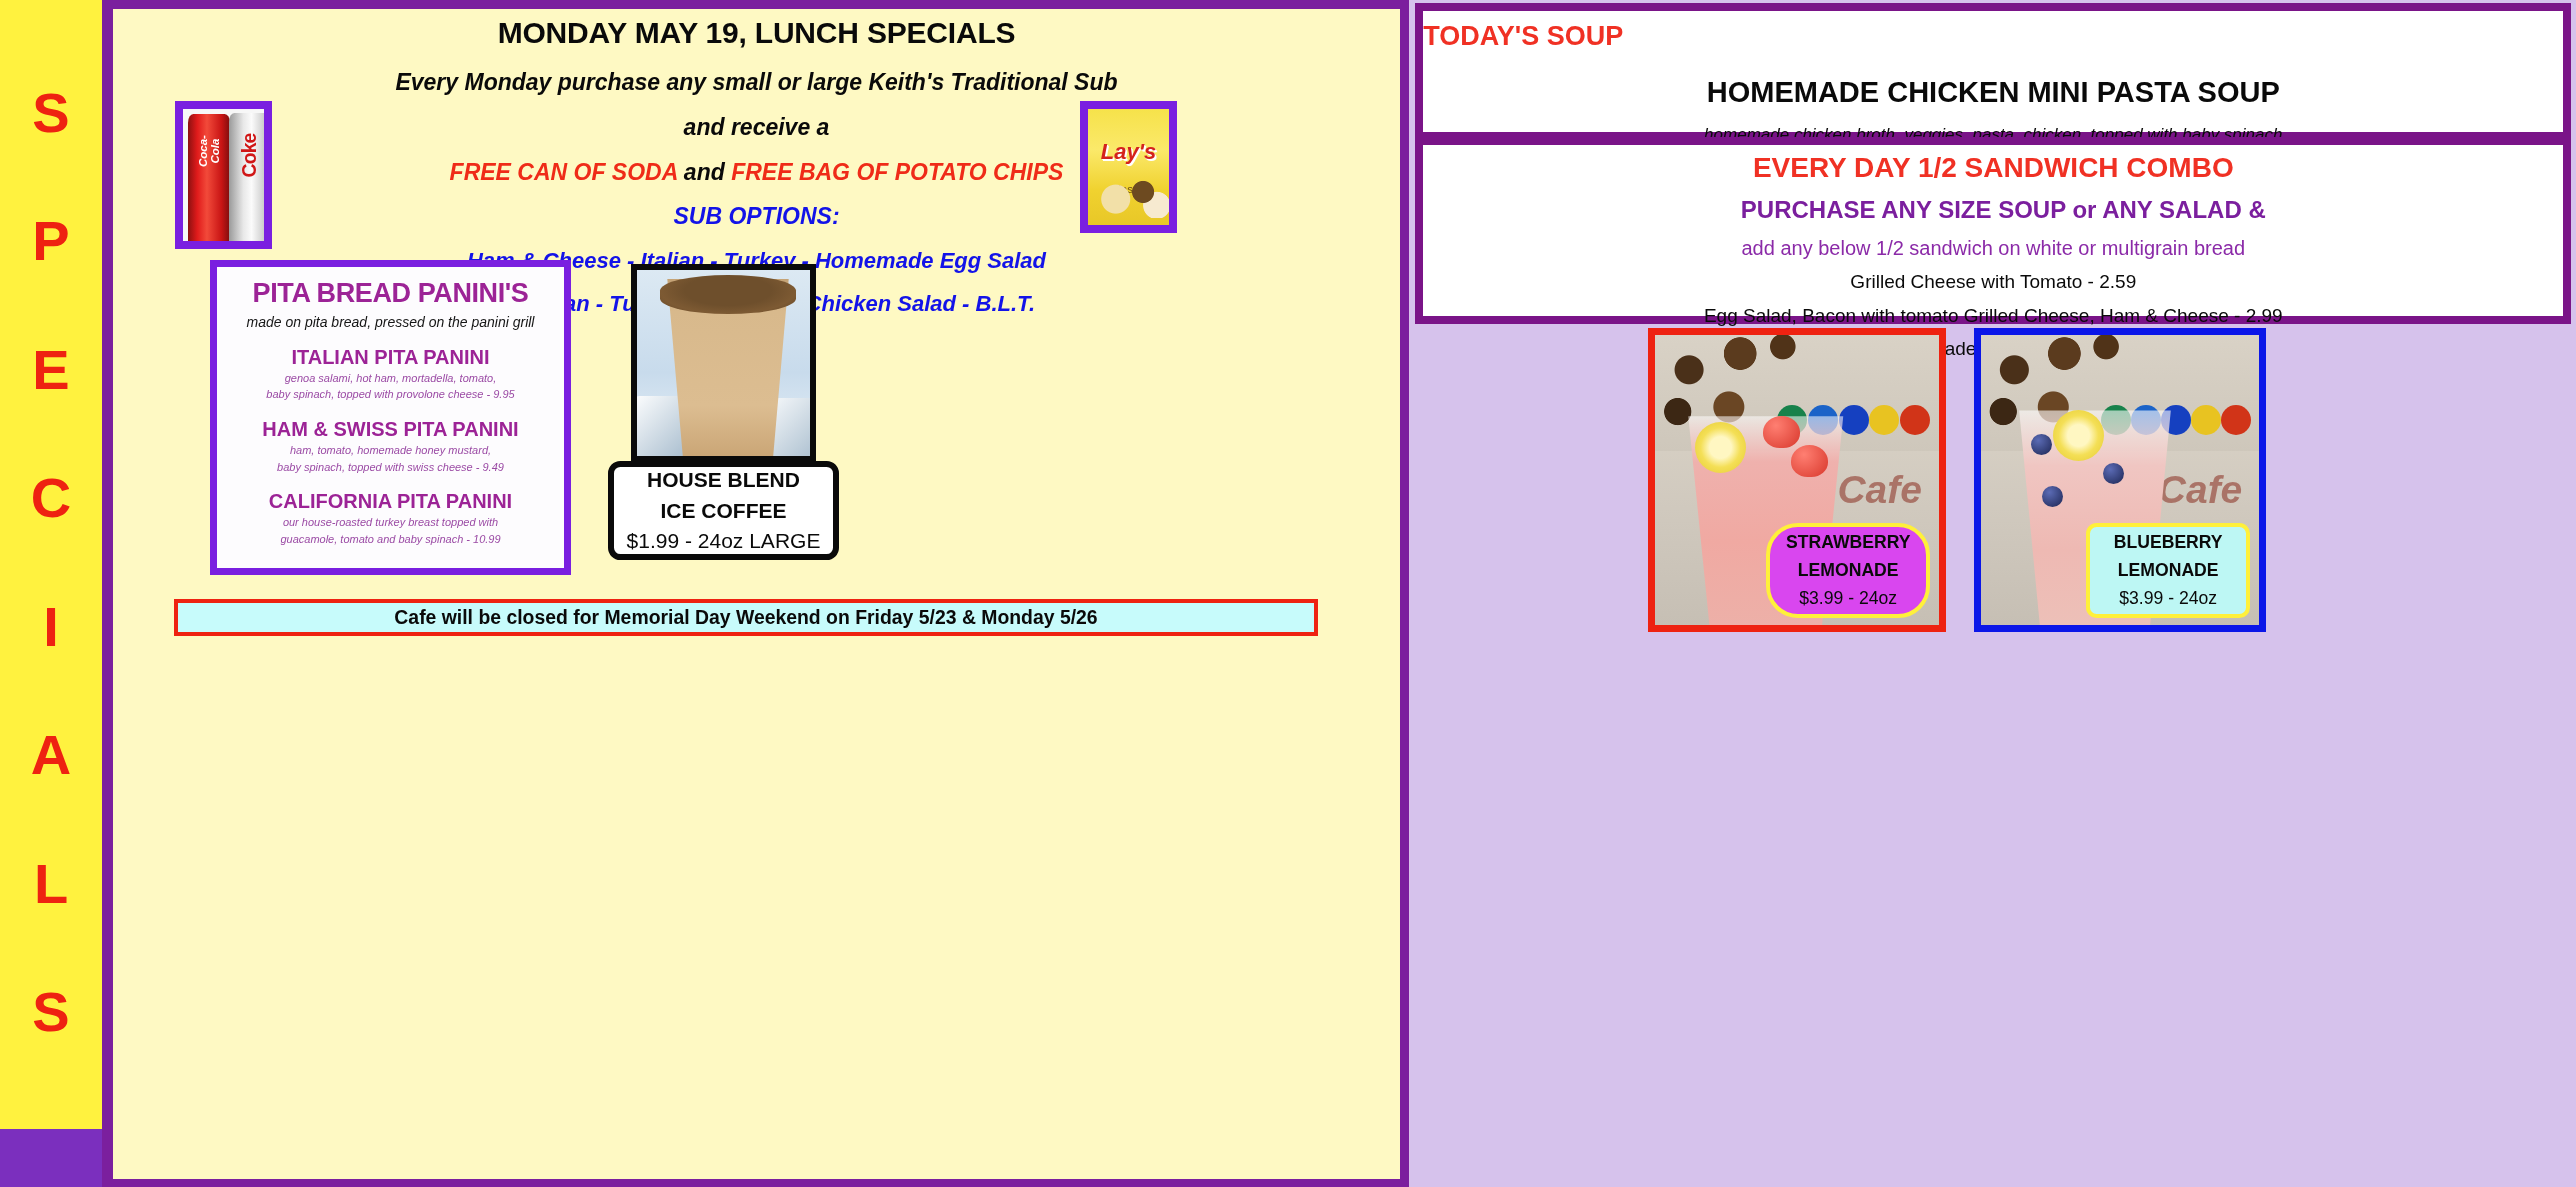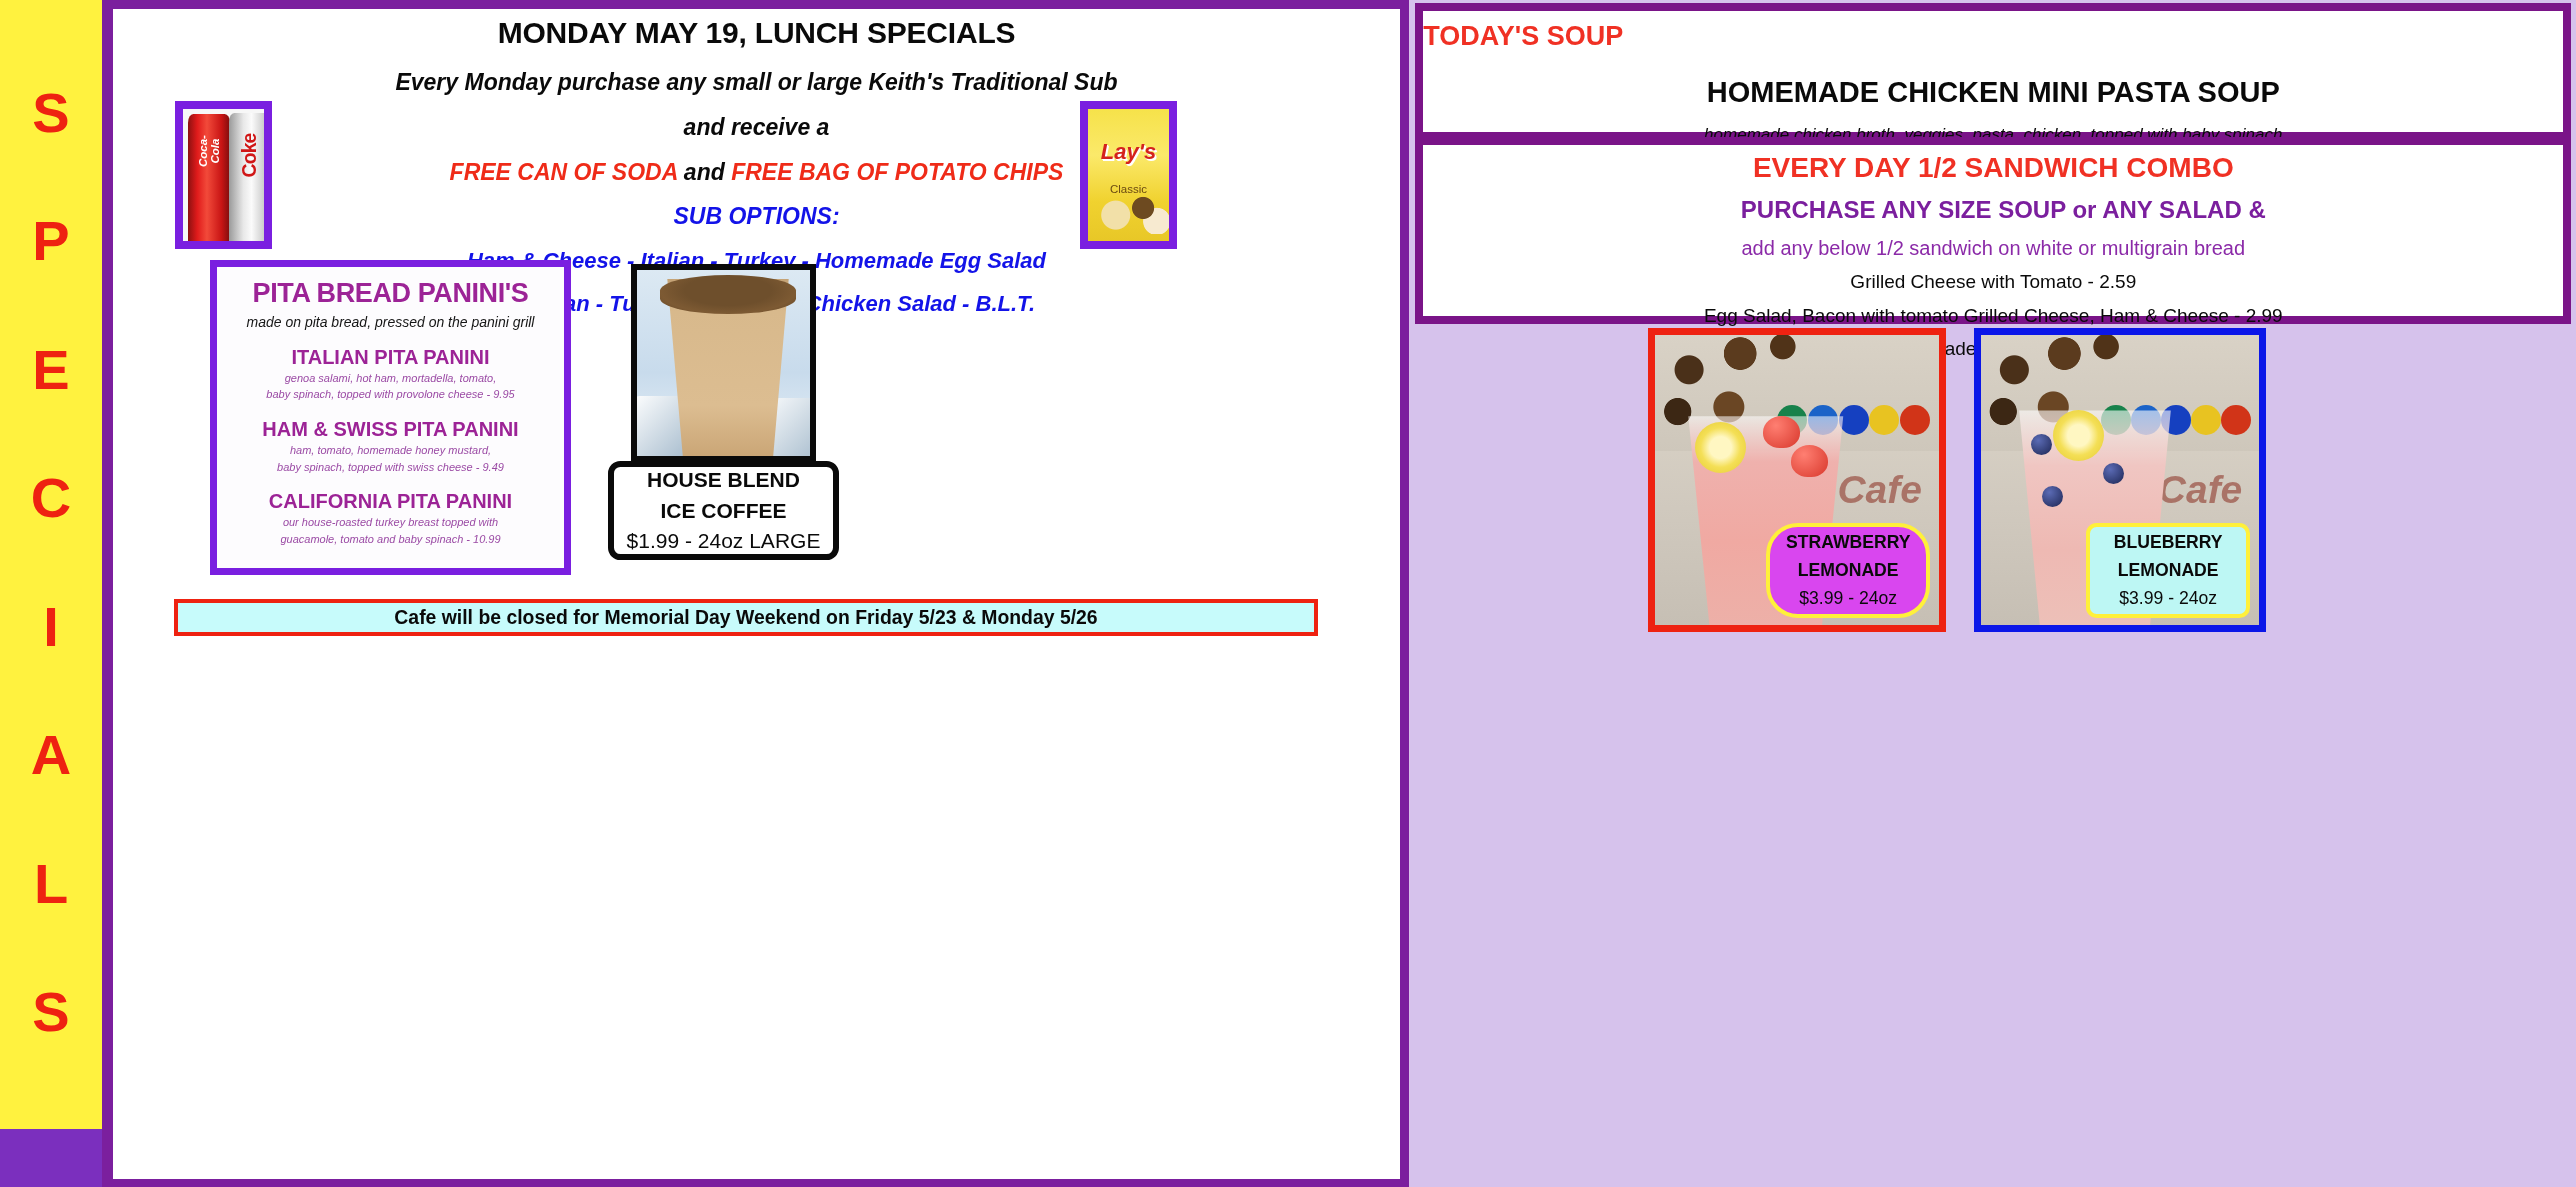--- a/index.html
+++ b/index.html
@@ -23,21 +23,21 @@
     justify-content:space-evenly; padding:12.3px 0 16px;
   }
   .rail-letter {
     color:#ee2211; font-weight:bold; font-size:56px; line-height:1;
     font-family:"Liberation Sans", sans-serif;
   }
 
   
   .left-panel {
     position:absolute; left:102px; top:0; width:1307px; height:1188px;
-    background:#ffffff; border:9.7px solid #7b1f9e;
+    background:#fef9c3; border:9.7px solid #7b1f9e;
     border-left-width:11.5px;
   }
 
   .lp-title {
     text-align:center; font-size:30px; font-weight:bold; color:#0a0a0a;
     margin-top:7px; letter-spacing:-0.2px;
   }
   .lp-sub {
     text-align:center; font-size:30px; font-weight:bold; color:#7b1f9e;
     margin-top:10.6px;
@@ -60,21 +60,21 @@
     color:#1313e8; margin-top:17.6px;
   }
   .lp-opt {
     text-align:center; font-size:22px; font-weight:bold; font-style:italic;
     color:#1313e8; margin-top:17.6px;
   }
 
   
   .img-frame { position:absolute; border:8px solid #7a1fe0; background:#fff; overflow:hidden; }
   .coke { left:62px; top:92px; width:97px; height:148px; }
-  .lays { left:967px; top:92px; width:97px; height:148px; }
+  .lays { left:967px; top:92px; width:97px; height:132px; }
 
   
   .coke-art { position:absolute; inset:0; background:#f7f7f7; }
   .can-red {
     position:absolute; left:5.3px; top:5.3px; width:42px; height:136px;
     background:linear-gradient(90deg,#8d1010 0%,#e01b1b 22%,#f24a3a 45%,#c81414 80%,#7e0d0d 100%);
     border-radius:5.3px/8.8px;
   }
   .can-sil {
     position:absolute; left:46px; top:3.5px; width:41px; height:137px;

